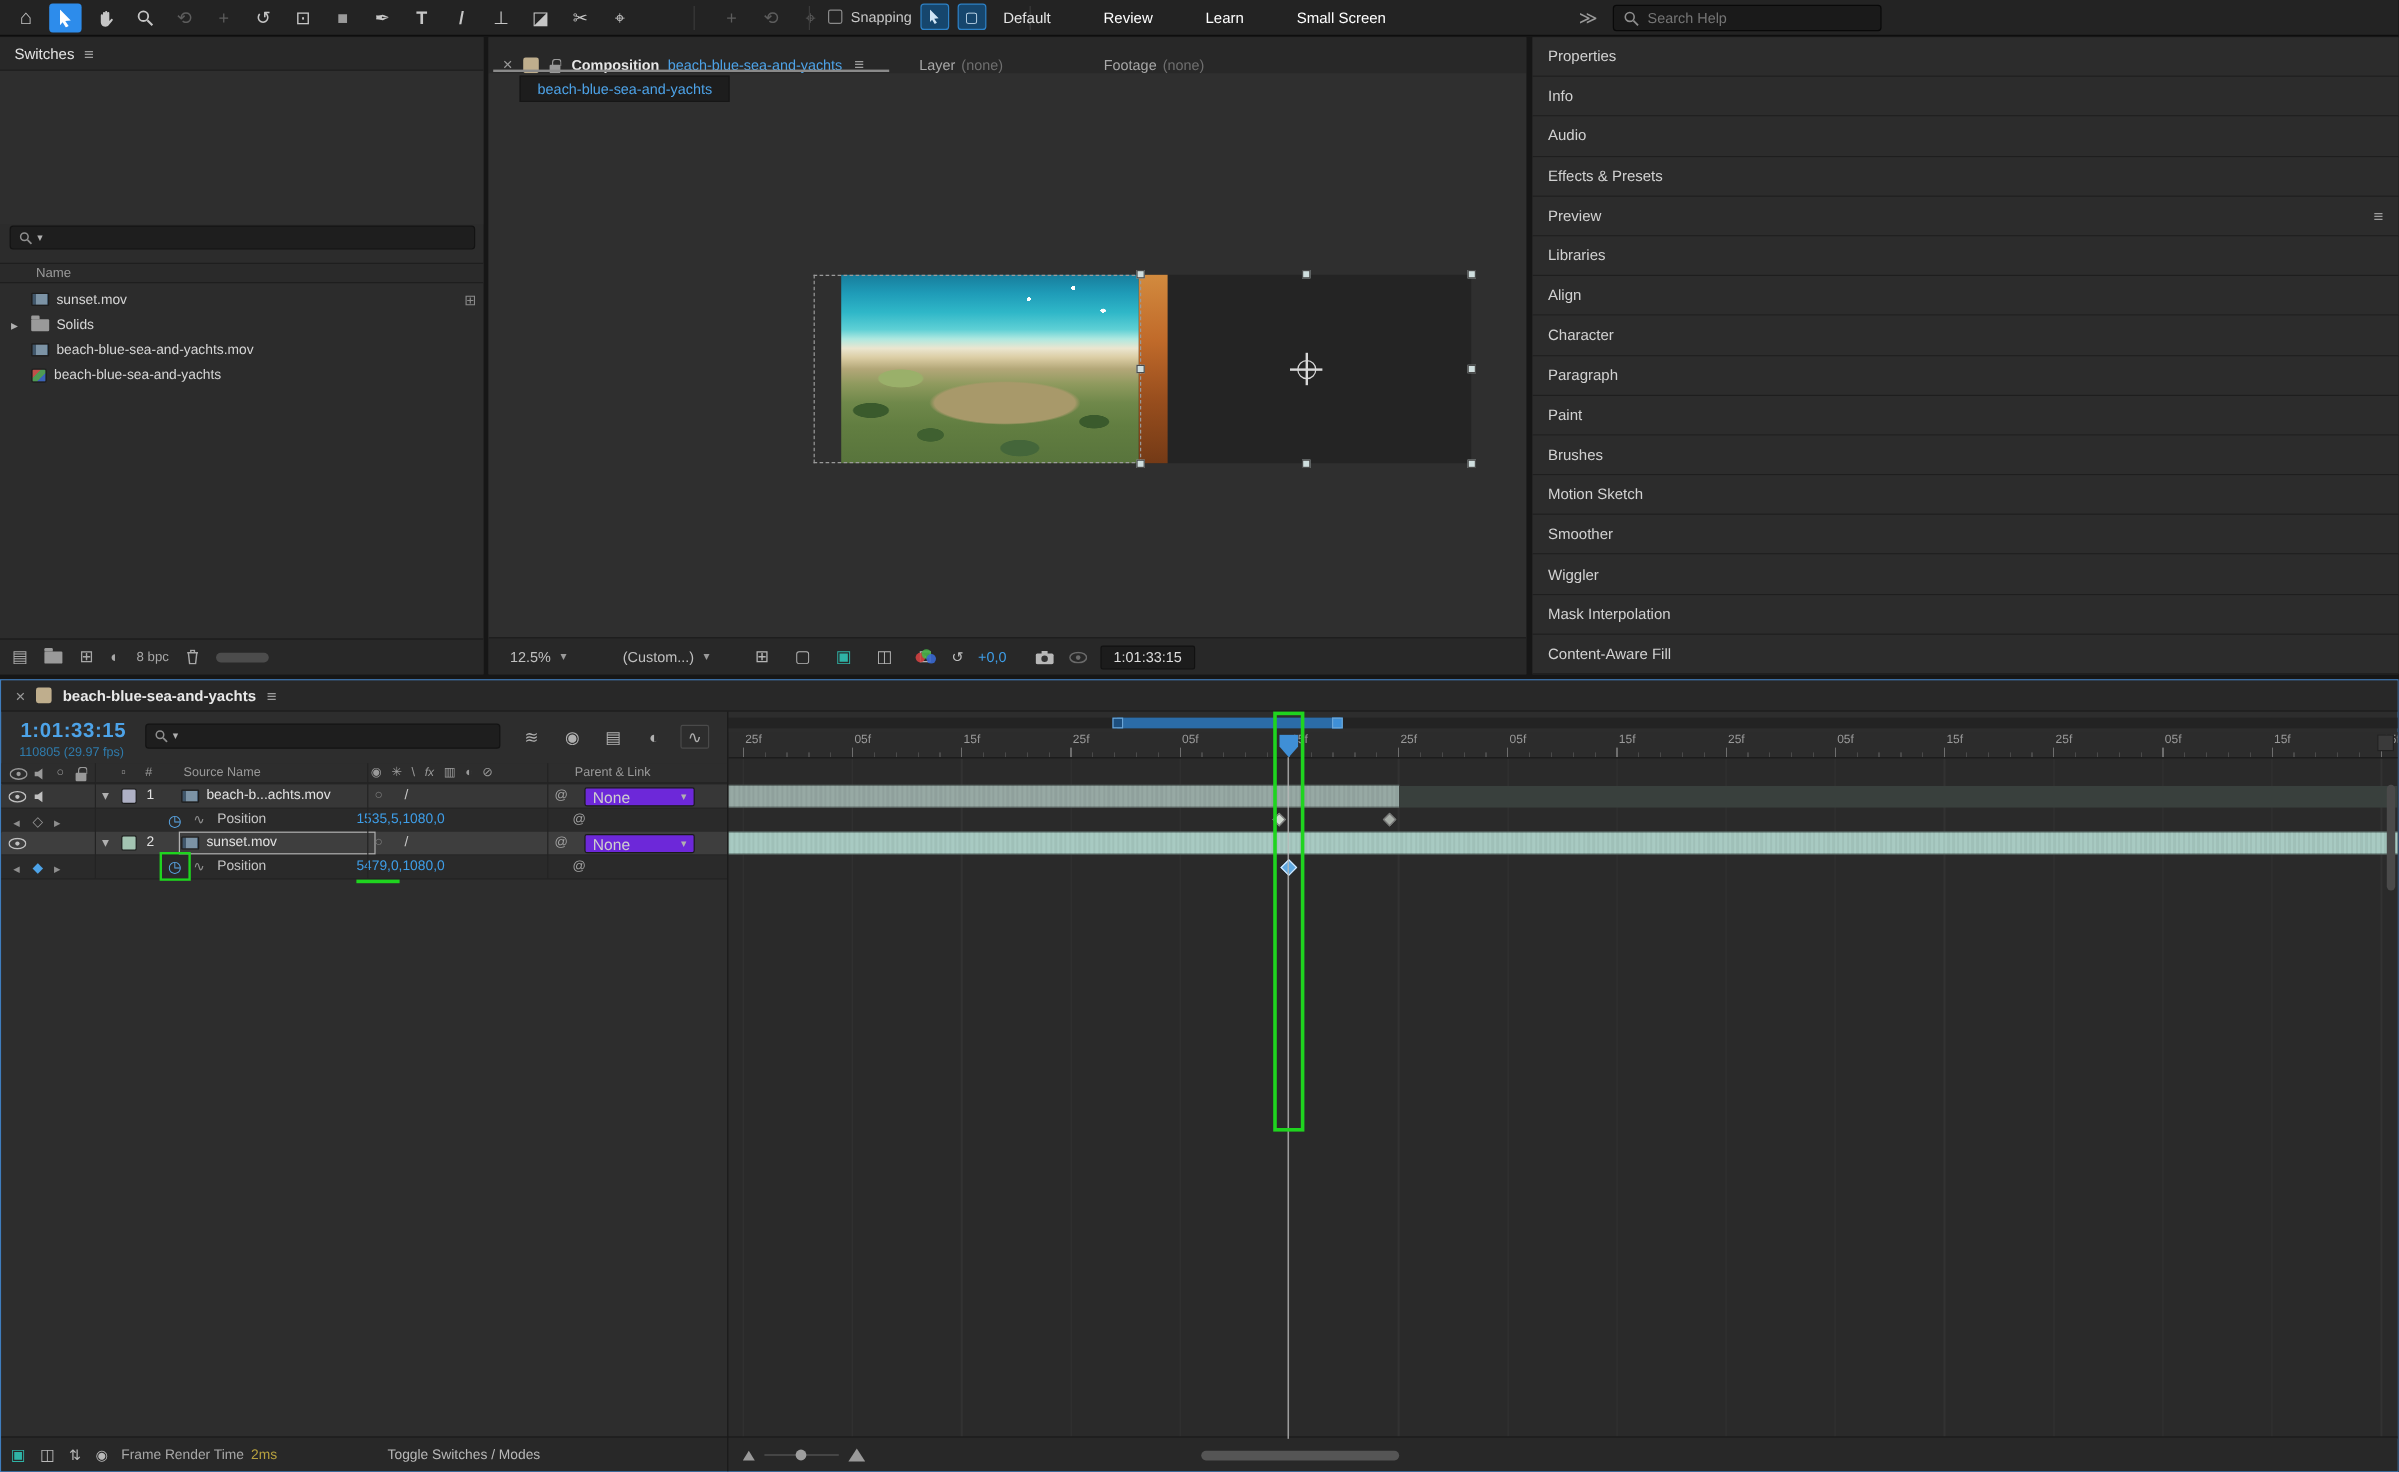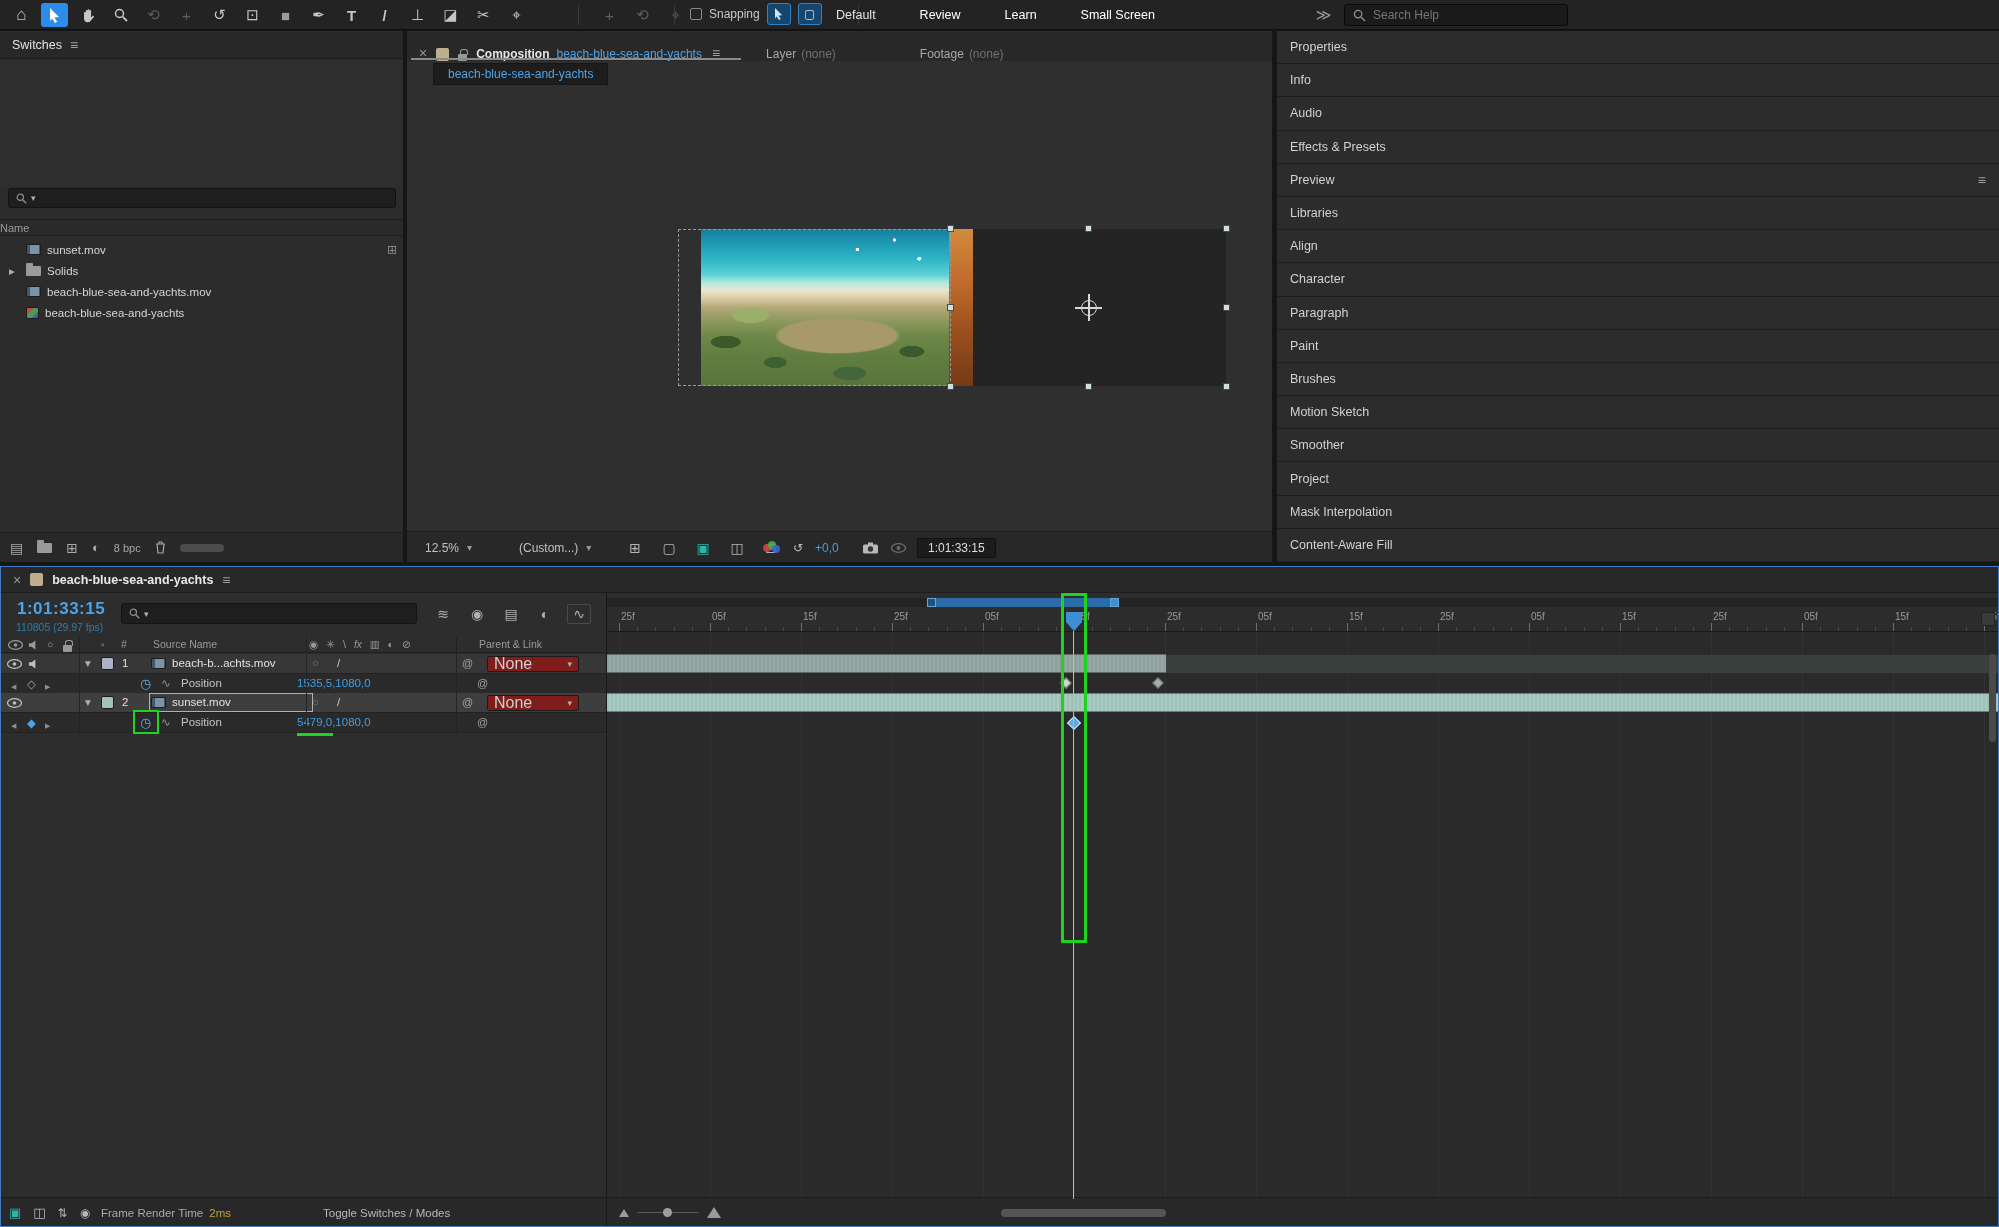--- a/index.html
+++ b/index.html
@@ -93,21 +93,21 @@
      background-size:100% 8px,100% 4px;background-position:12px bottom,12px bottom;background-repeat:no-repeat}
   .rlabel{position:absolute;top:44px;color:#9a9a9a;font-size:10px}
   .watrack{position:absolute;left:606px;top:31px;width:1393px;height:9px;background:#232323}
   .wabar{position:absolute;left:930px;top:31px;width:186px;height:9px;background:#2b6ca8;border:1px solid #15au}
   .wah{position:absolute;top:31px;width:9px;height:9px;background:#1d4f7f;border:1px solid #6aa5d8}
   .hdr-left{position:absolute;left:0;top:69px;width:605px;height:17px;background:#2d2d2d;border-bottom:1px solid #202020;color:#9a9a9a;font-size:10.5px}
   .tl-row{position:absolute;left:0;width:605px;border-bottom:1px solid #222;font-size:11.5px;color:#e2e2e2}
   .tl-row.layer{height:20px;background:#373737}
   .tl-row.prop{height:20px;background:#2a2a2a;color:#c4c4c4}
   .swatch{width:13px;height:13px;border:1px solid #1c1c1c;border-radius:2px;display:inline-block}
-  .dd{position:absolute;width:92px;height:16px;background:#7f1d1d;border:1px solid #1a1a1a;border-radius:2px;display:flex;align-items:center;justify-content:space-between;padding:0 6px;color:#cfcfcf;font-size:16px}
+  .dd{position:absolute;width:92px;height:16px;background:#6d28d9;border:1px solid #1a1a1a;border-radius:2px;display:flex;align-items:center;justify-content:space-between;padding:0 6px;color:#cfcfcf;font-size:13px}
   .blueval{color:#3e9ee8}
   .bar{position:absolute;left:606px;height:19px;border-top:1px solid rgba(0,0,0,.35);border-bottom:1px solid rgba(0,0,0,.35);background-image:repeating-linear-gradient(90deg,rgba(0,0,0,.05) 0 2px,transparent 2px 4px)}
   .kf{position:absolute;width:8px;height:8px;transform:rotate(45deg);background:#cfd8cf;border:1px solid #777}
   .playline{position:absolute;left:1072px;top:64px;width:1px;height:568px;background:#b9b9b9;z-index:8}
   .playhead{position:absolute;left:1065px;top:45px;width:16px;height:19px;background:#3f8fd6;clip-path:polygon(0 0,100% 0,100% 52%,50% 100%,0 52%);z-index:9}
   .green{position:absolute;border:3px solid #1fd41f;z-index:50;pointer-events:none}
   .tl-foot{position:absolute;left:0;bottom:0;width:100%;height:29px;background:#282828;border-top:1px solid #1b1b1b;color:#b8b8b8;font-size:11.5px}
   .tl-foot .it{position:absolute;top:0;height:29px;display:flex;align-items:center;gap:8px}
   .mountain{width:0;height:0;border-left:5px solid transparent;border-right:5px solid transparent;border-bottom:8px solid #9a9a9a}
   .mountain.big{border-left-width:7px;border-right-width:7px;border-bottom-width:11px}
@@ -249,21 +249,21 @@
     <div class="abs" style="left:0;top:28px;width:100%;height:128px;background:#2e2e2e"></div>
     <div class="searchbox" style="left:8px;top:157px;width:388px;height:20px">
       <svg width="11" height="11" viewBox="0 0 14 14">
           <circle cx="5.5" cy="5.5" r="4" stroke="#8e8e8e" stroke-width="1.6" fill="none"></circle>
           <line x1="8.8" y1="8.8" x2="13" y2="13" stroke="#8e8e8e" stroke-width="1.8"></line>
         </svg>
       <span class="i-chevdown" style="font-size:9px"></span>
       <input type="text" style="">
     </div>
     <div class="phdr" style="top:188px">
-      <span style="">Name</span>
+      <span style="margin-left:30px">Name</span>
     </div>
     <div class="prow" style="top:208px">
       <span style="width:26px"></span>
       <span class="fchip"></span>
       <span style="margin-left:6px">sunset.mov</span>
       <span style="position:absolute;right:6px;color:#8a8a8a;font-size:12px" class="i-grid"></span>
     </div>
     <div class="prow" style="top:229px">
       <span class="i-chevright" style="width:16px;text-align:center;margin-left:4px"></span>
       <span style="width:6px"></span>
@@ -409,21 +409,21 @@
     <div class="rp-row">
         <span>Brushes</span>
       </div>
     <div class="rp-row">
         <span>Motion Sketch</span>
       </div>
     <div class="rp-row">
         <span>Smoother</span>
       </div>
     <div class="rp-row">
-        <span>Project</span>
+        <span>Wiggler</span>
       </div>
     <div class="rp-row">
         <span>Mask Interpolation</span>
       </div>
     <div class="rp-row">
         <span>Content-Aware Fill</span>
       </div>
   </div>
 
   <div class="timeline">

